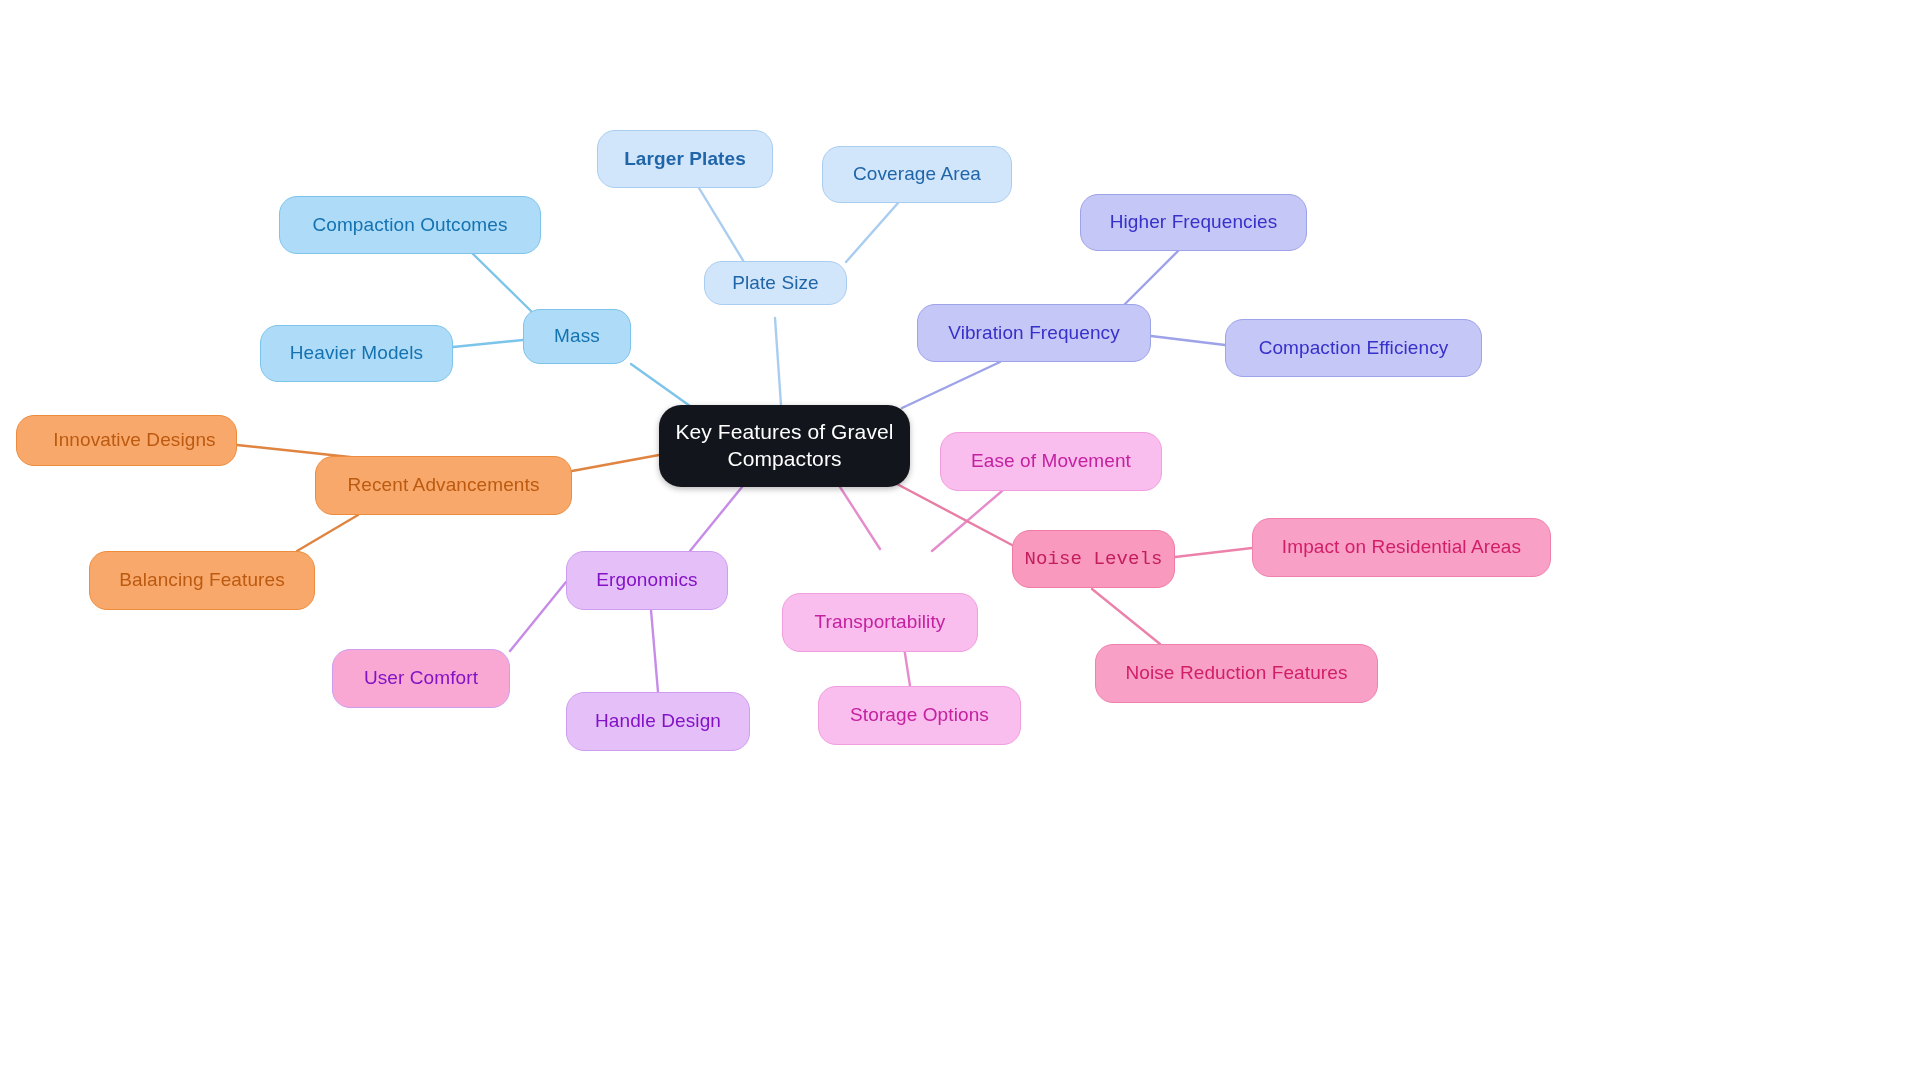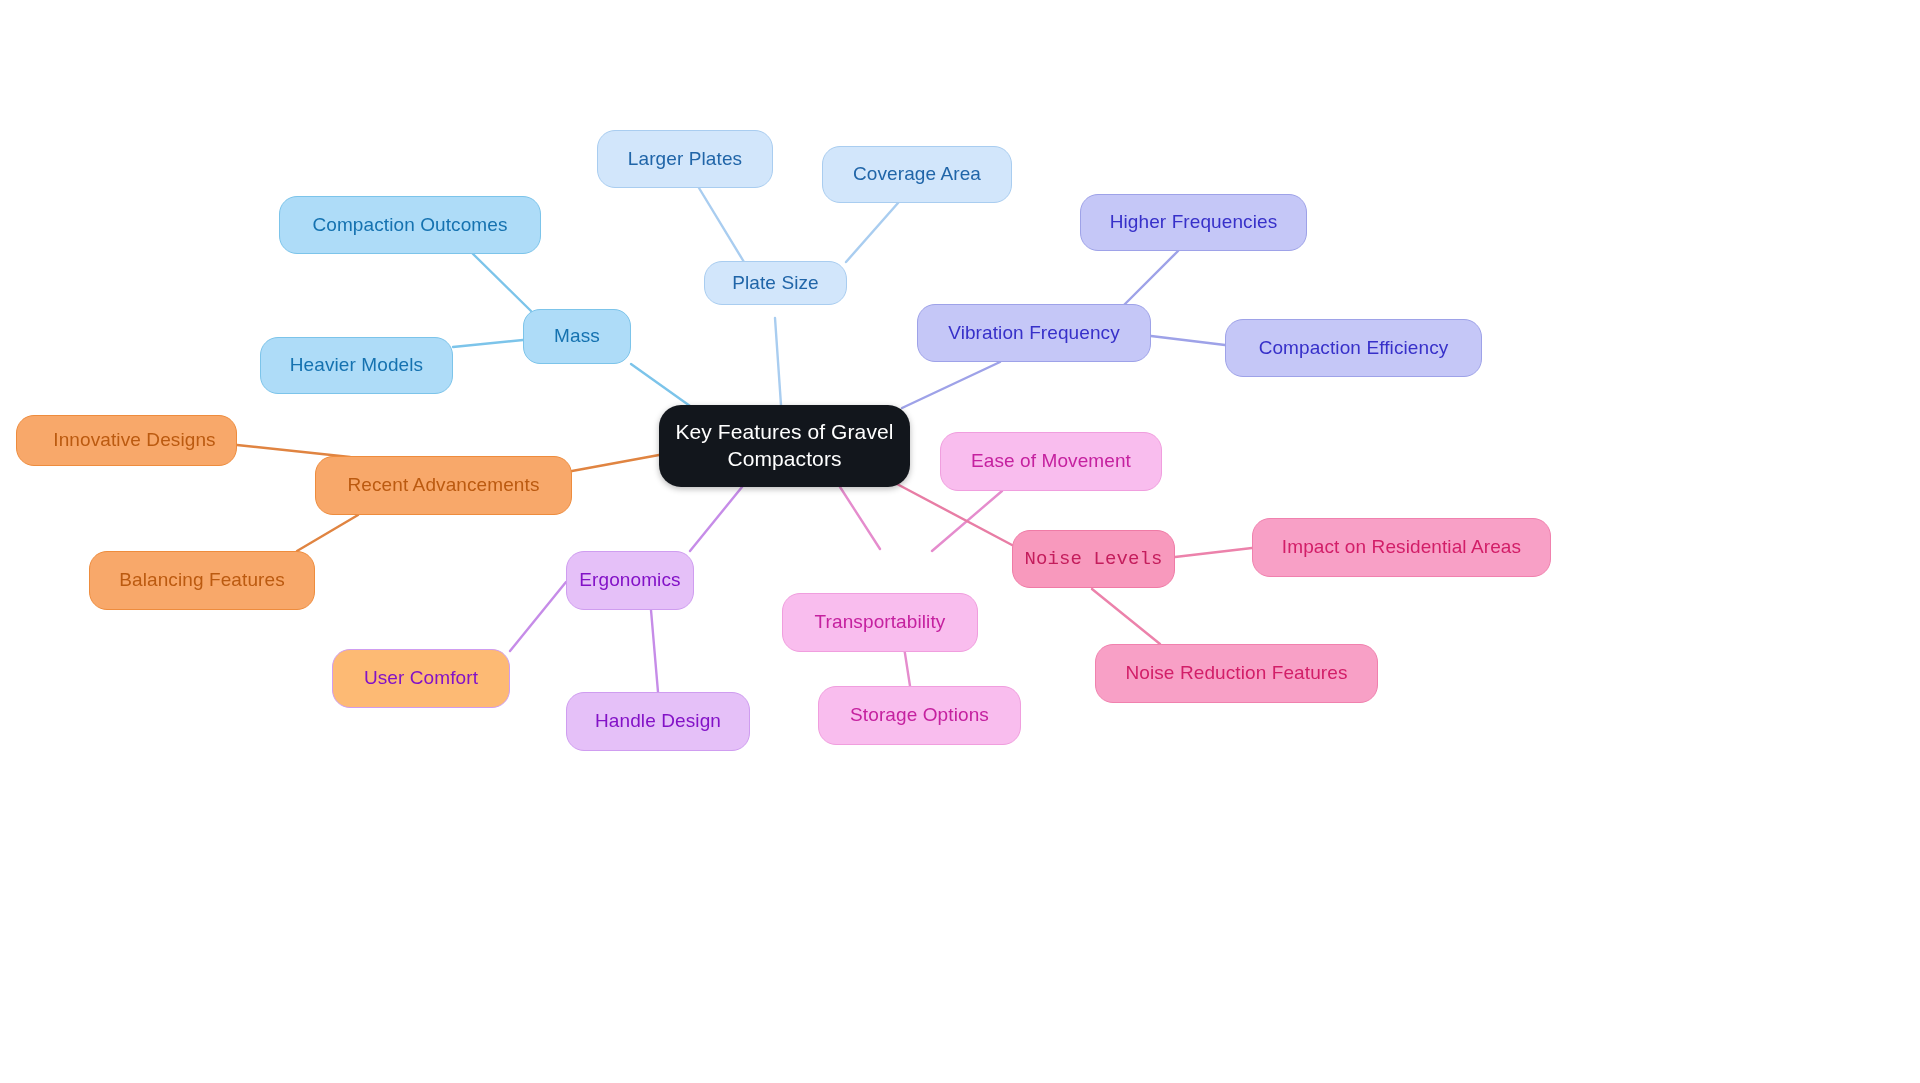--- a/index.html
+++ b/index.html
@@ -78,27 +78,27 @@
   <div id="node-layer">
       <div class="node root" style="left: 659px; top: 405px; width: 251px; height: 82px; border-radius: 22px; font-size: 21px; background: rgb(18, 22, 28); border-color: rgb(18, 22, 28); color: rgb(255, 255, 255);">
         <span>Key Features of Gravel Compactors</span>
       </div>
       <div class="node" style="left: 523px; top: 309px; width: 108px; height: 55px; border-radius: 17px; font-size: 19px; background: rgb(174, 220, 248); border-color: rgb(124, 196, 234); color: rgb(21, 114, 176);">
         <span>Mass</span>
       </div>
       <div class="node" style="left: 279px; top: 196px; width: 262px; height: 58px; border-radius: 18px; font-size: 19px; background: rgb(174, 220, 248); border-color: rgb(124, 196, 234); color: rgb(21, 114, 176);">
         <span>Compaction Outcomes</span>
       </div>
-      <div class="node" style="left: 260px; top: 325px; width: 193px; height: 57px; border-radius: 18px; font-size: 19px; background: rgb(174, 220, 248); border-color: rgb(124, 196, 234); color: rgb(21, 114, 176); margin-top: 12px;">
+      <div class="node" style="left: 260px; top: 325px; width: 193px; height: 57px; border-radius: 18px; font-size: 19px; background: rgb(174, 220, 248); border-color: rgb(124, 196, 234); color: rgb(21, 114, 176);">
         <span>Heavier Models</span>
       </div>
       <div class="node" style="left: 704px; top: 261px; width: 143px; height: 44px; border-radius: 18px; font-size: 19px; background: rgb(210, 230, 251); border-color: rgb(169, 205, 240); color: rgb(32, 101, 168);">
         <span>Plate Size</span>
       </div>
-      <div class="node" style="left: 597px; top: 130px; width: 176px; height: 58px; border-radius: 18px; font-size: 19px; background: rgb(210, 230, 251); border-color: rgb(169, 205, 240); color: rgb(32, 101, 168);">
+      <div class="node" style="left: 597px; top: 130px; width: 176px; height: 58px; border-radius: 18px; font-size: 19px; background: rgb(210, 230, 251); border-color: rgb(169, 205, 240); color: rgb(32, 101, 168); font-weight: bold;">
         <span>Larger Plates</span>
       </div>
       <div class="node" style="left: 822px; top: 146px; width: 190px; height: 57px; border-radius: 18px; font-size: 19px; background: rgb(210, 230, 251); border-color: rgb(169, 205, 240); color: rgb(32, 101, 168); justify-content: center;">
         <span>Coverage Area</span>
       </div>
       <div class="node" style="left: 917px; top: 304px; width: 234px; height: 58px; border-radius: 18px; font-size: 19px; background: rgb(197, 199, 247); border-color: rgb(158, 162, 232); color: rgb(55, 48, 201);">
         <span>Vibration Frequency</span>
       </div>
       <div class="node" style="left: 1080px; top: 194px; width: 227px; height: 57px; border-radius: 18px; font-size: 19px; background: rgb(197, 199, 247); border-color: rgb(158, 162, 232); color: rgb(55, 48, 201);">
         <span>Higher Frequencies</span>
@@ -126,23 +126,23 @@
       </div>
       <div class="node" style="left: 315px; top: 456px; width: 257px; height: 59px; border-radius: 18px; font-size: 19px; background: rgb(248, 168, 106); border-color: rgb(238, 140, 61); color: rgb(187, 90, 16);">
         <span>Recent Advancements</span>
       </div>
       <div class="node" style="left: 16px; top: 415px; width: 221px; height: 51px; border-radius: 18px; font-size: 19px; background: rgb(248, 168, 106); border-color: rgb(238, 140, 61); color: rgb(187, 90, 16); padding-left: 16px;">
         <span>Innovative Designs</span>
       </div>
       <div class="node" style="left: 89px; top: 551px; width: 226px; height: 59px; border-radius: 18px; font-size: 19px; background: rgb(248, 168, 106); border-color: rgb(238, 140, 61); color: rgb(187, 90, 16);">
         <span>Balancing Features</span>
       </div>
-      <div class="node" style="left: 566px; top: 551px; width: 128px; height: 59px; border-radius: 18px; font-size: 19px; background: rgb(229, 192, 248); border-color: rgb(207, 157, 240); color: rgb(131, 18, 199);">
+      <div class="node" style="left: 566px; top: 551px; width: 162px; height: 59px; border-radius: 18px; font-size: 19px; background: rgb(229, 192, 248); border-color: rgb(207, 157, 240); color: rgb(131, 18, 199);">
         <span>Ergonomics</span>
       </div>
-      <div class="node" style="left: 332px; top: 649px; width: 178px; height: 59px; border-radius: 18px; font-size: 19px; background: #fdba74; border-color: rgb(207, 157, 240); color: rgb(131, 18, 199); justify-content: center;">
+      <div class="node" style="left: 332px; top: 649px; width: 178px; height: 59px; border-radius: 18px; font-size: 19px; background: #f9a8d4; border-color: rgb(207, 157, 240); color: rgb(131, 18, 199); justify-content: center;">
         <span>User Comfort</span>
       </div>
       <div class="node" style="left: 566px; top: 692px; width: 184px; height: 59px; border-radius: 18px; font-size: 19px; background: rgb(229, 192, 248); border-color: rgb(207, 157, 240); color: rgb(131, 18, 199);">
         <span>Handle Design</span>
       </div>
     </div>
 </div>
 
 </body></html>

